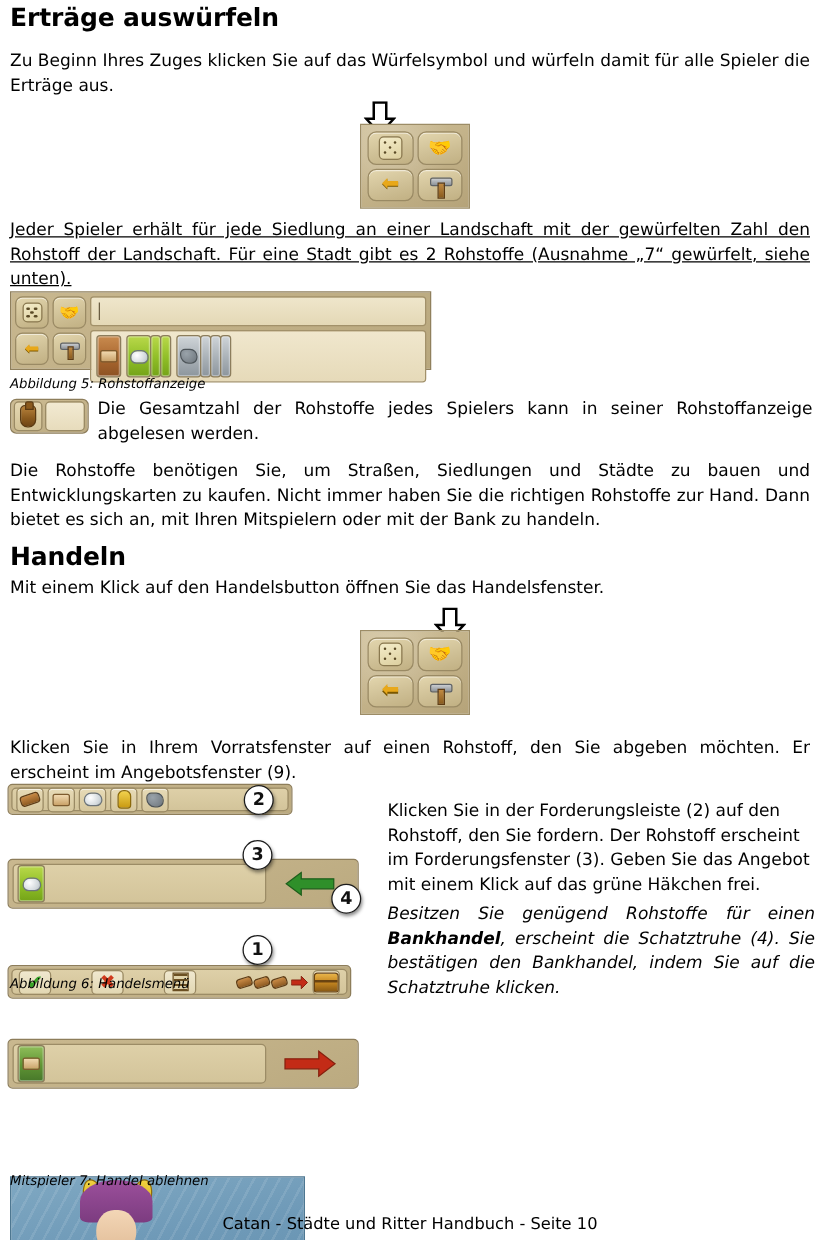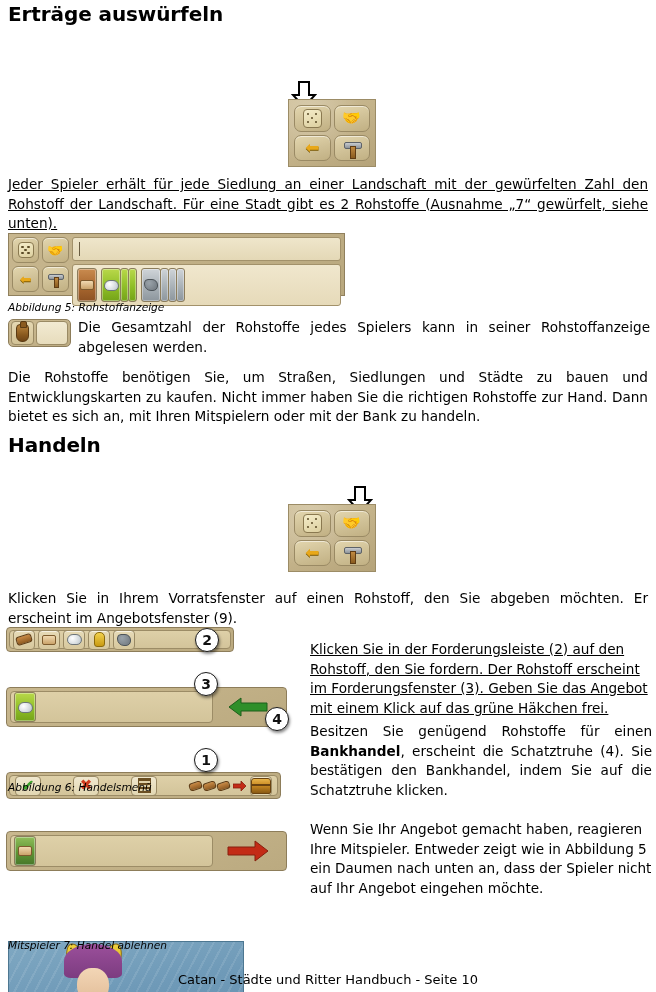--- a/index.html
+++ b/index.html
@@ -235,20 +235,21 @@
   .hm-head{ position:absolute; left:1px; top:3px; width:16px;height:5px;background:linear-gradient(180deg,#c9ccd0,#8e949a);border:1px solid #5d6268;border-radius:2px; }
   .hm-handle{ position:absolute; left:7.5px; top:7px; width:3.5px;height:11px;background:linear-gradient(180deg,#c08a42,#8a5b1e);border:1px solid #5f3c14; }
 </style>
 </head>
 <body>
 
 <div class="page">
 
   <h2 class="heading abs" style="left:8px; top:2px;">Erträge auswürfeln</h2>
 
+  <p class="body abs" style="left:8px; top:40px; width:640px;">Zu Beginn Ihres Zuges klicken Sie auf das Würfelsymbol und würfeln damit für alle Spieler die Erträge aus.</p>
 
   <div class="down-arrow" style="left:291px; top:81px;">
     <svg width="26" height="28" viewBox="0 0 26 28" aria-hidden="true">
       <polygon points="8,1 18,1 18,14 24,14 13,26 2,14 8,14" fill="#ffffff" stroke="#000000" stroke-width="2"></polygon>
     </svg>
   </div>
 
   <div class="btnpad abs" style="left:288px; top:99px; width:88px; height:68px;">
     <div class="btn-tile">
       <span class="glyph-dice">
@@ -337,20 +338,21 @@
     </div>
     <div class="val-cell"></div>
   </div>
 
   <p class="body abs" style="left:78px; top:318px; width:572px;">Die Gesamtzahl der Rohstoffe jedes Spielers kann in seiner Rohstoffanzeige abgelesen werden.</p>
 
   <p class="body abs" style="left:8px; top:368px; width:640px;">Die Rohstoffe benötigen Sie, um Straßen, Siedlungen und Städte zu bauen und Entwicklungskarten zu kaufen. Nicht immer haben Sie die richtigen Rohstoffe zur Hand. Dann bietet es sich an, mit Ihren Mitspielern oder mit der Bank zu handeln.</p>
 
   <h2 class="heading abs" style="left:8px; top:433px;">Handeln</h2>
 
+  <p class="body nojust abs" style="left:8px; top:461px; width:640px;">Mit einem Klick auf den Handelsbutton öffnen Sie das Handelsfenster.</p>
 
   <div class="down-arrow" style="left:347px; top:486px;">
     <svg width="26" height="28" viewBox="0 0 26 28" aria-hidden="true">
       <polygon points="8,1 18,1 18,14 24,14 13,26 2,14 8,14" fill="#ffffff" stroke="#000000" stroke-width="2"></polygon>
     </svg>
   </div>
 
   <div class="btnpad abs" style="left:288px; top:504px; width:88px; height:68px;">
     <div class="btn-tile">
       <span class="glyph-dice">
@@ -449,37 +451,36 @@
     <div style="flex:1; display:flex; align-items:center; justify-content:center;">
       <svg class="arrow-right-red" width="42" height="22" viewBox="0 0 42 22" aria-hidden="true">
         <polygon points="1,7 28,7 28,1 41,11 28,21 28,15 1,15" fill="#c32b16" stroke="#86200e" stroke-width="1"></polygon>
       </svg>
     </div>
   </div>
   <div class="num-badge abs" style="left:194px; top:748px;">1</div>
 
   <p class="caption abs" style="left:8px; top:781px;">Abbildung 6: Handelsmenü</p>
 
-  <p class="body nojust abs" style="left:310px; top:640px; width:342px;text-decoration:underline;">Klicken Sie in der Forderungsleiste (2) auf den Rohstoff, den Sie fordern. Der Rohstoff erscheint im Forderungsfenster (3). Geben Sie das Angebot mit einem Klick auf das grüne Häkchen frei.</p>
-
-  <p class="body abs" style="left:310px; top:722px; width:342px;">
+  <p class="body nojust abs" style="left:310px; top:640px; width:342px;">Klicken Sie in der Forderungsleiste (2) auf den Rohstoff, den Sie fordern. Der Rohstoff erscheint im Forderungsfenster (3). Geben Sie das Angebot mit einem Klick auf das grüne Häkchen frei.</p>
+
+  <p class="body abs" style="left:310px; top:722px; width:342px;font-style:italic;">
     <span>Besitzen Sie genügend Rohstoffe für einen </span><b>Bankhandel</b><span>, erscheint die Schatztruhe (4). Sie bestätigen den Bankhandel, indem Sie auf die Schatztruhe klicken.</span>
   </p>
 
   <div class="fig7 abs" style="left:8px; top:809px; width:236px; height:128px;">
 
     <div class="avatar" style="left:55px; top:2px; width:58px; height:103px;">
       <i class="av-horn" style="left:3px;  top:-1px; transform:rotate(-16deg);"></i>
       <i class="av-horn" style="left:40px; top:-1px; transform:rotate(16deg);"></i>
       <i class="av-hat"></i>
       <i class="av-face"></i>
 
     </div>
 
   </div>
 
   <p class="caption abs" style="left:8px; top:939px;">Mitspieler 7: Handel ablehnen</p>
 
-  <p class="body nojust abs" style="left:310px; top:820px; width:342px;">Wenn Sie Ihr Angebot gemacht haben, reagieren Ihre Mitspieler. Entweder zeigt wie in Abbildung 5 ein Daumen nach unten an, dass der Spieler nicht auf Ihr Angebot eingehen möchte.</p>
 
   <div class="footer abs" style="left:0; top:972px; width:656px;">Catan - Städte und Ritter Handbuch - Seite 10</div>
 
 </div>
 
 </body></html>

